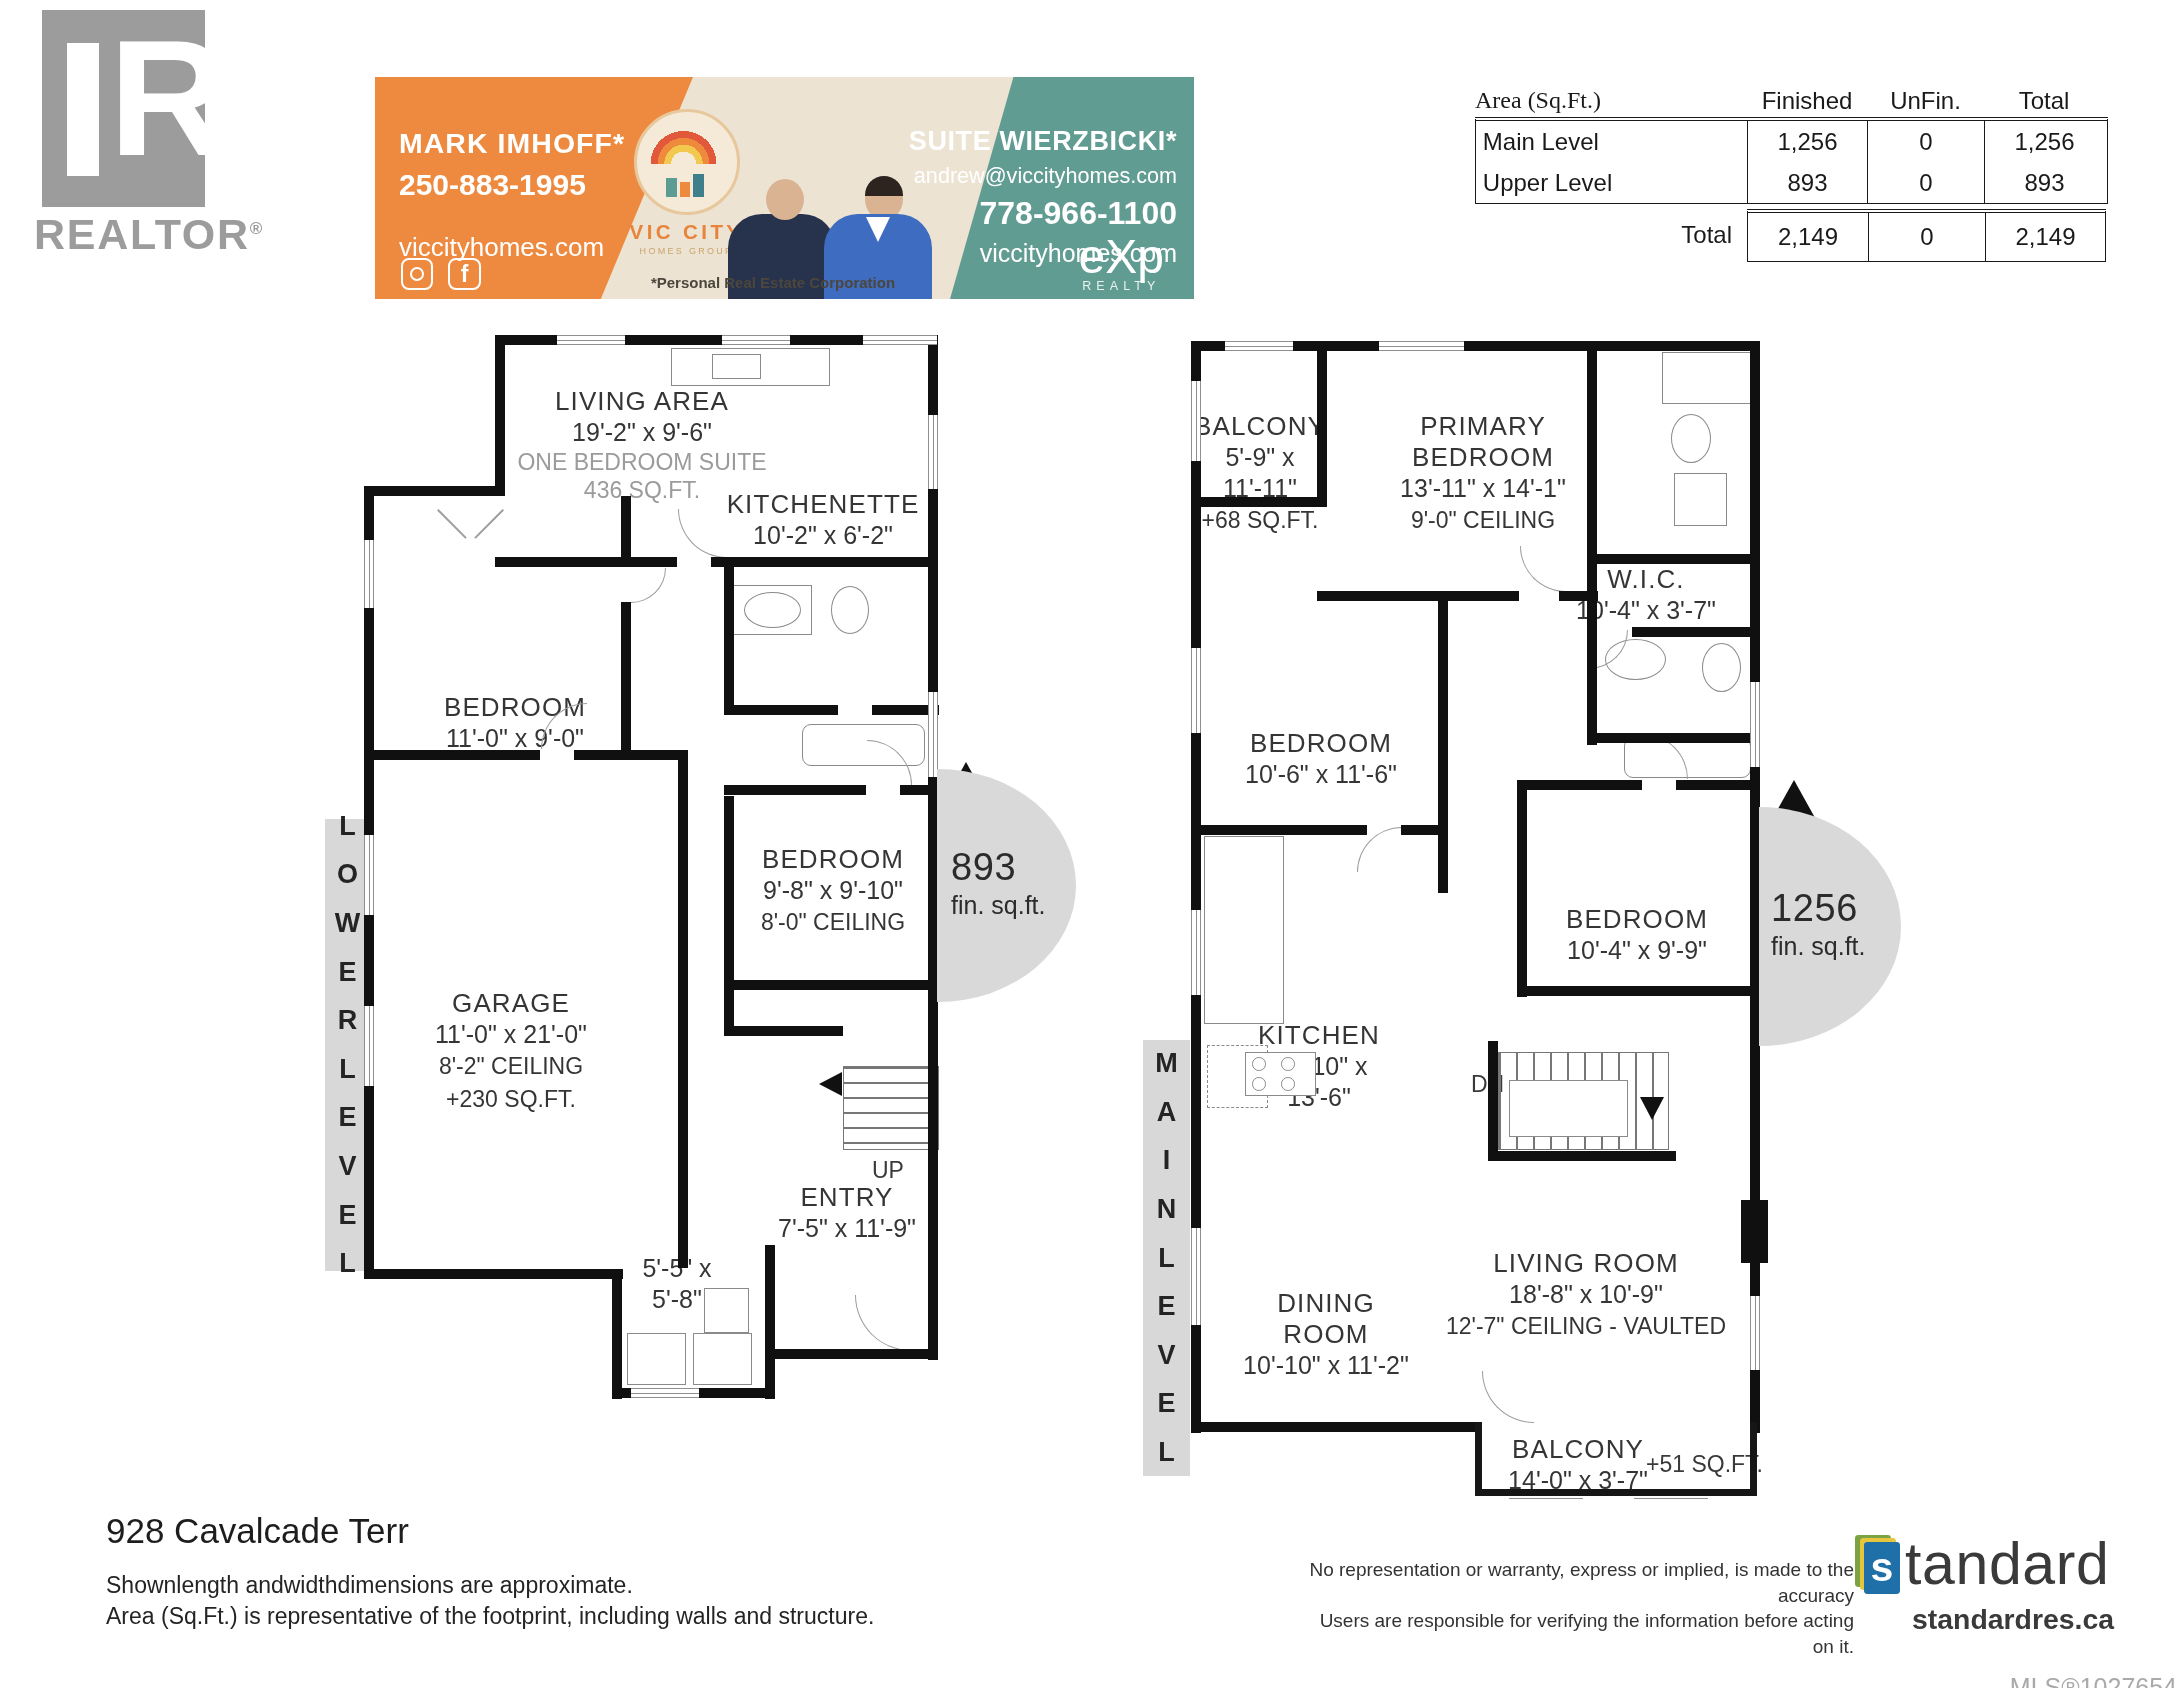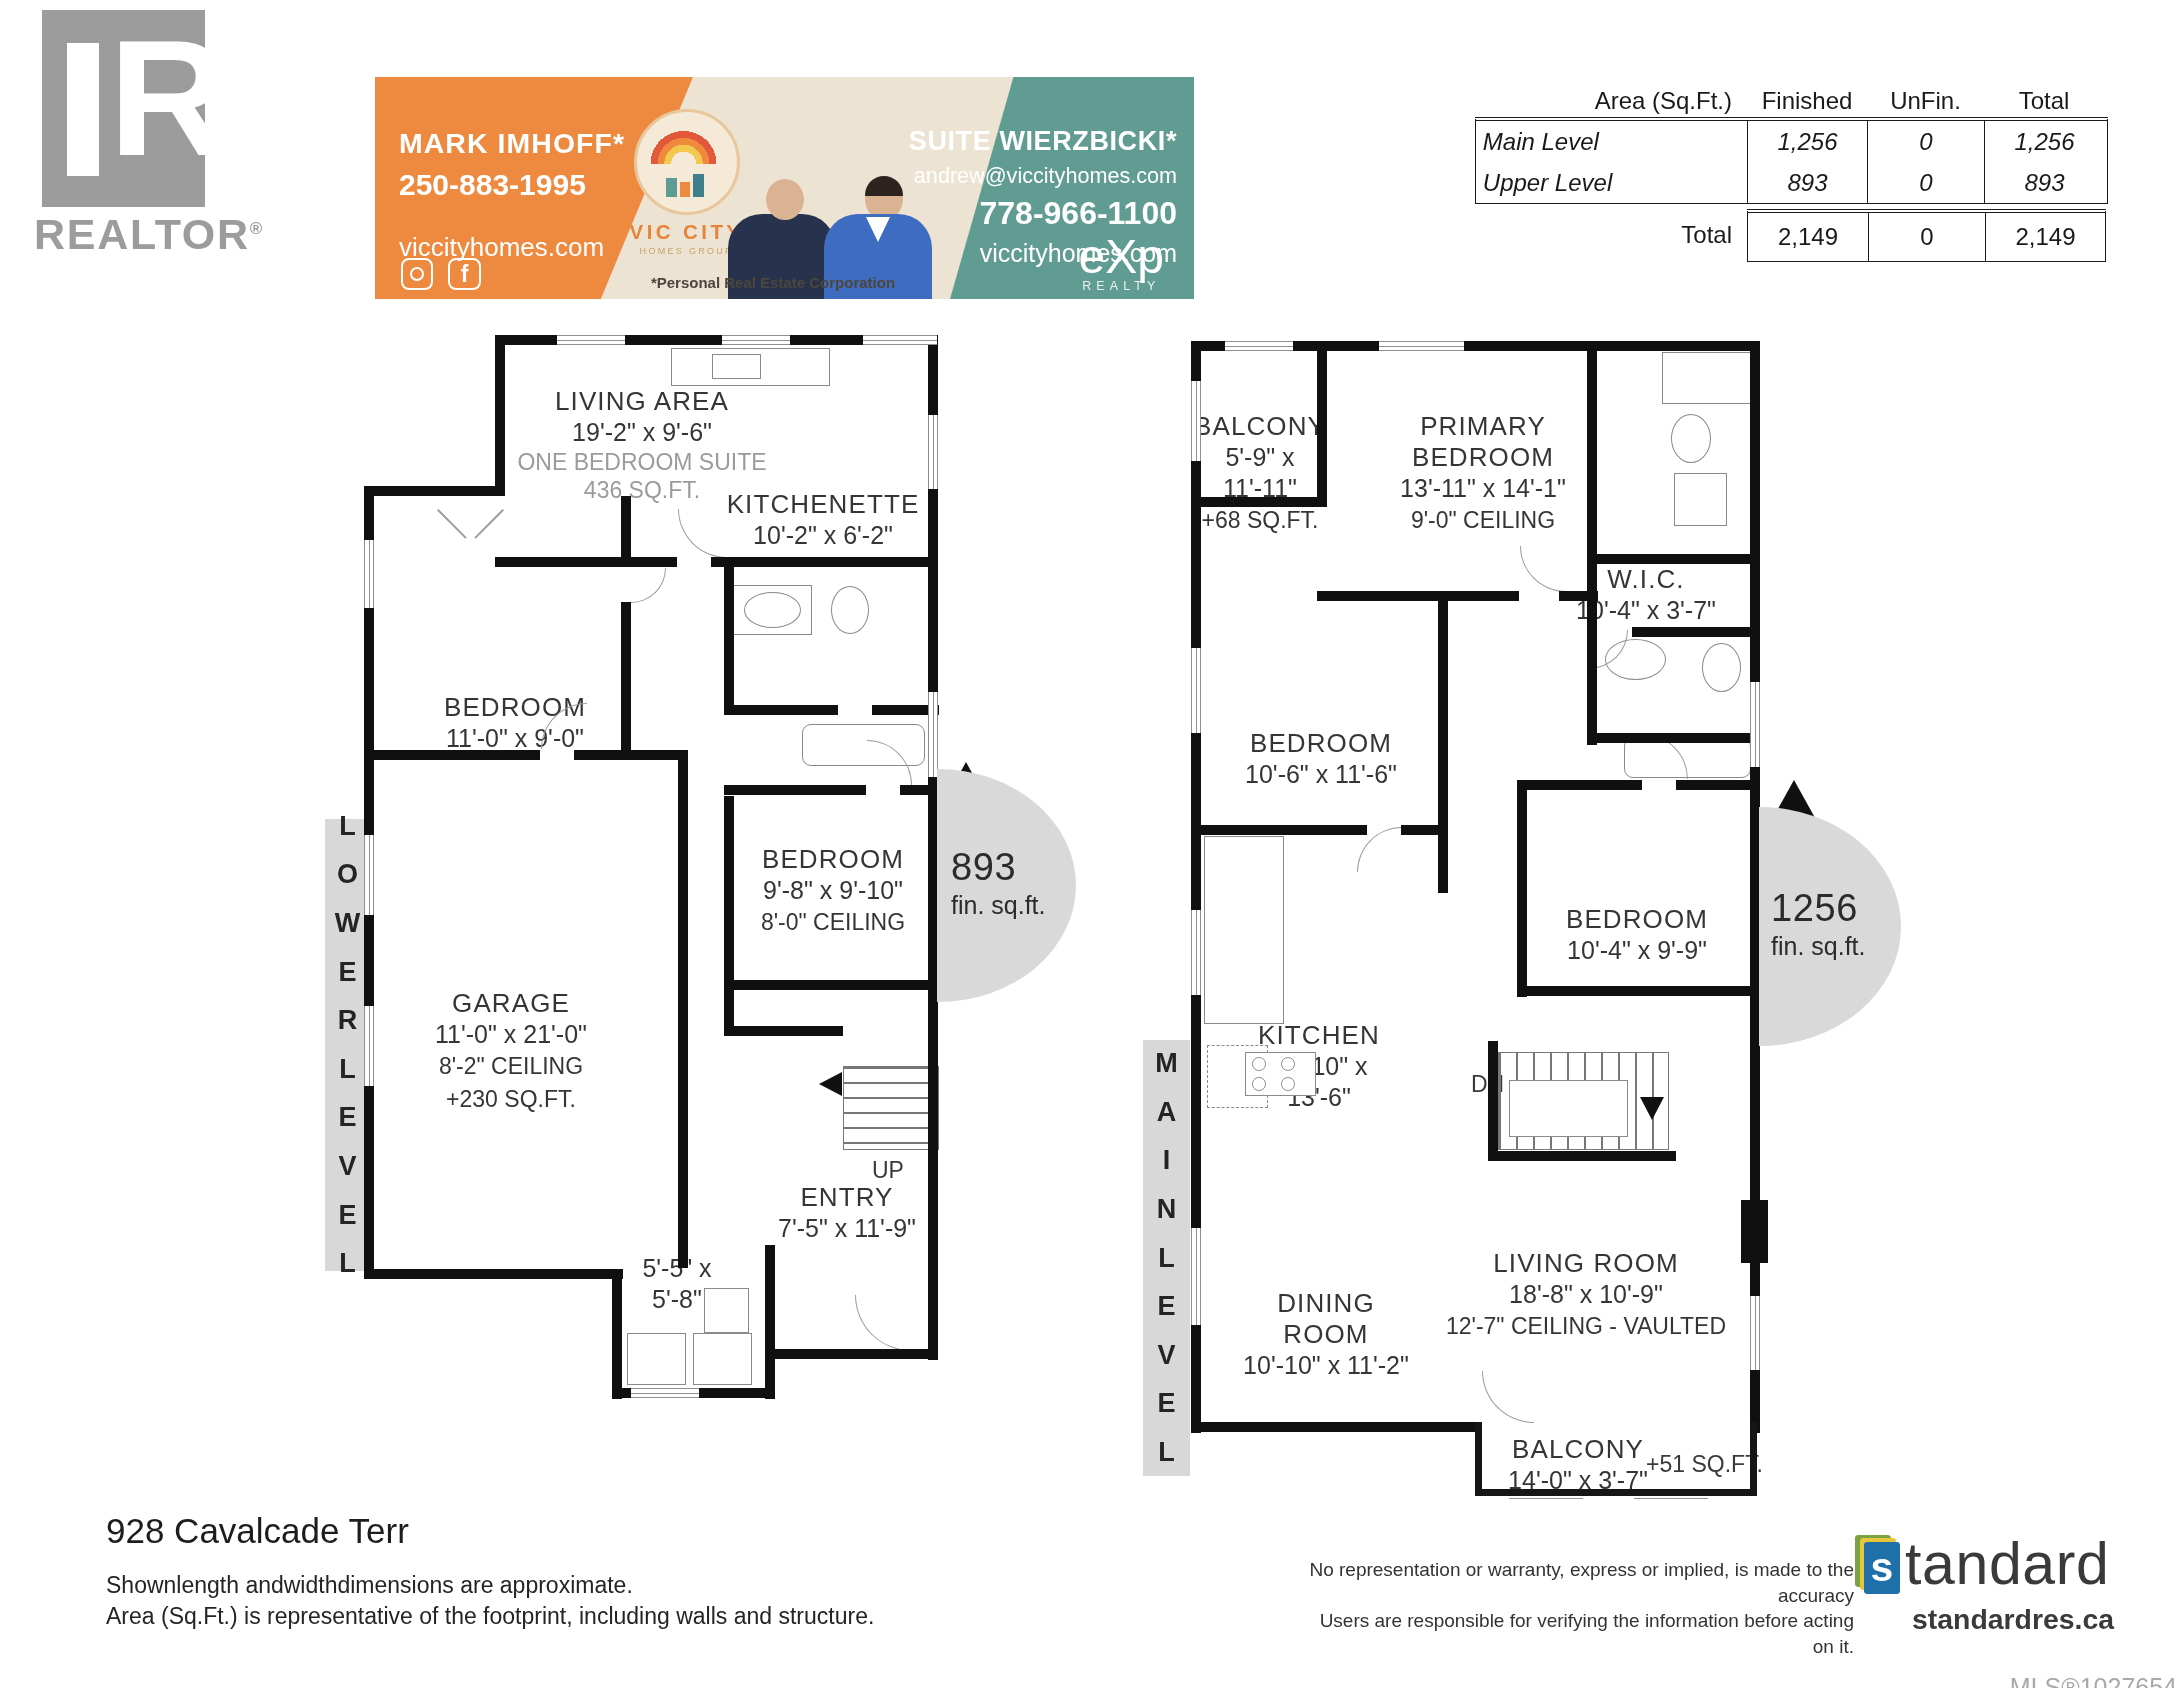--- a/index.html
+++ b/index.html
@@ -47,24 +47,24 @@
   .bn-rname{font-size:27px;font-weight:700;letter-spacing:0.6px;}
   .bn-remail{font-size:21.6px;margin-top:5.7px;}
   .bn-rphone{font-size:32px;font-weight:700;margin-top:6.8px;}
   .bn-rweb{font-size:25px;margin-top:6.8px;}
   .exp{position:absolute;right:30px;bottom:5.7px;text-align:center;color:#fff;}
   .exp-main{font-size:48px;font-weight:400;line-height:0.9;}
   .exp-sub{font-size:12.5px;letter-spacing:5.1px;margin-top:1.1px;color:#e8f2ef;}
   
   .tbl{position:absolute;left:1475px;top:84px;width:633px;font-size:24px;color:#1a1a1a;}
   .thdr{display:flex;height:33px;align-items:center;}
-  .hc0{width:272px;text-align:right;padding-right:15px;box-sizing:border-box;}
+  .hc0{width:272px;padding-right:15px;box-sizing:border-box;font-family:Liberation Serif, serif;}
   .hc{width:120px;text-align:center;}
   .hc.u{width:117px;}
-  .tbody{border:1.7px solid #1a1a1a;border-top:4.5px double #1a1a1a;font-style:italic;}
+  .tbody{border:1.7px solid #1a1a1a;border-top:4.5px double #1a1a1a;}
   .trow{display:flex;height:41px;align-items:stretch;}
   .c0{width:271px;display:flex;align-items:center;padding-left:6.8px;box-sizing:border-box;}
   .c{width:120px;border-left:1.7px solid #1a1a1a;display:flex;align-items:center;justify-content:center;box-sizing:border-box;}
   .c.u{width:117px;}
   .totwrap{display:flex;margin-top:4.5px;}
   .totlbl{width:272px;display:flex;align-items:center;justify-content:flex-end;padding-right:15px;box-sizing:border-box;}
   .totbox{display:flex;border:1.7px solid #1a1a1a;border-top:4.5px double #1a1a1a;height:48px;}
   .tc{width:120px;display:flex;align-items:center;justify-content:center;box-sizing:border-box;}
   .tc + .tc{border-left:1.7px solid #1a1a1a;}
   .tc.u{width:117px;}

